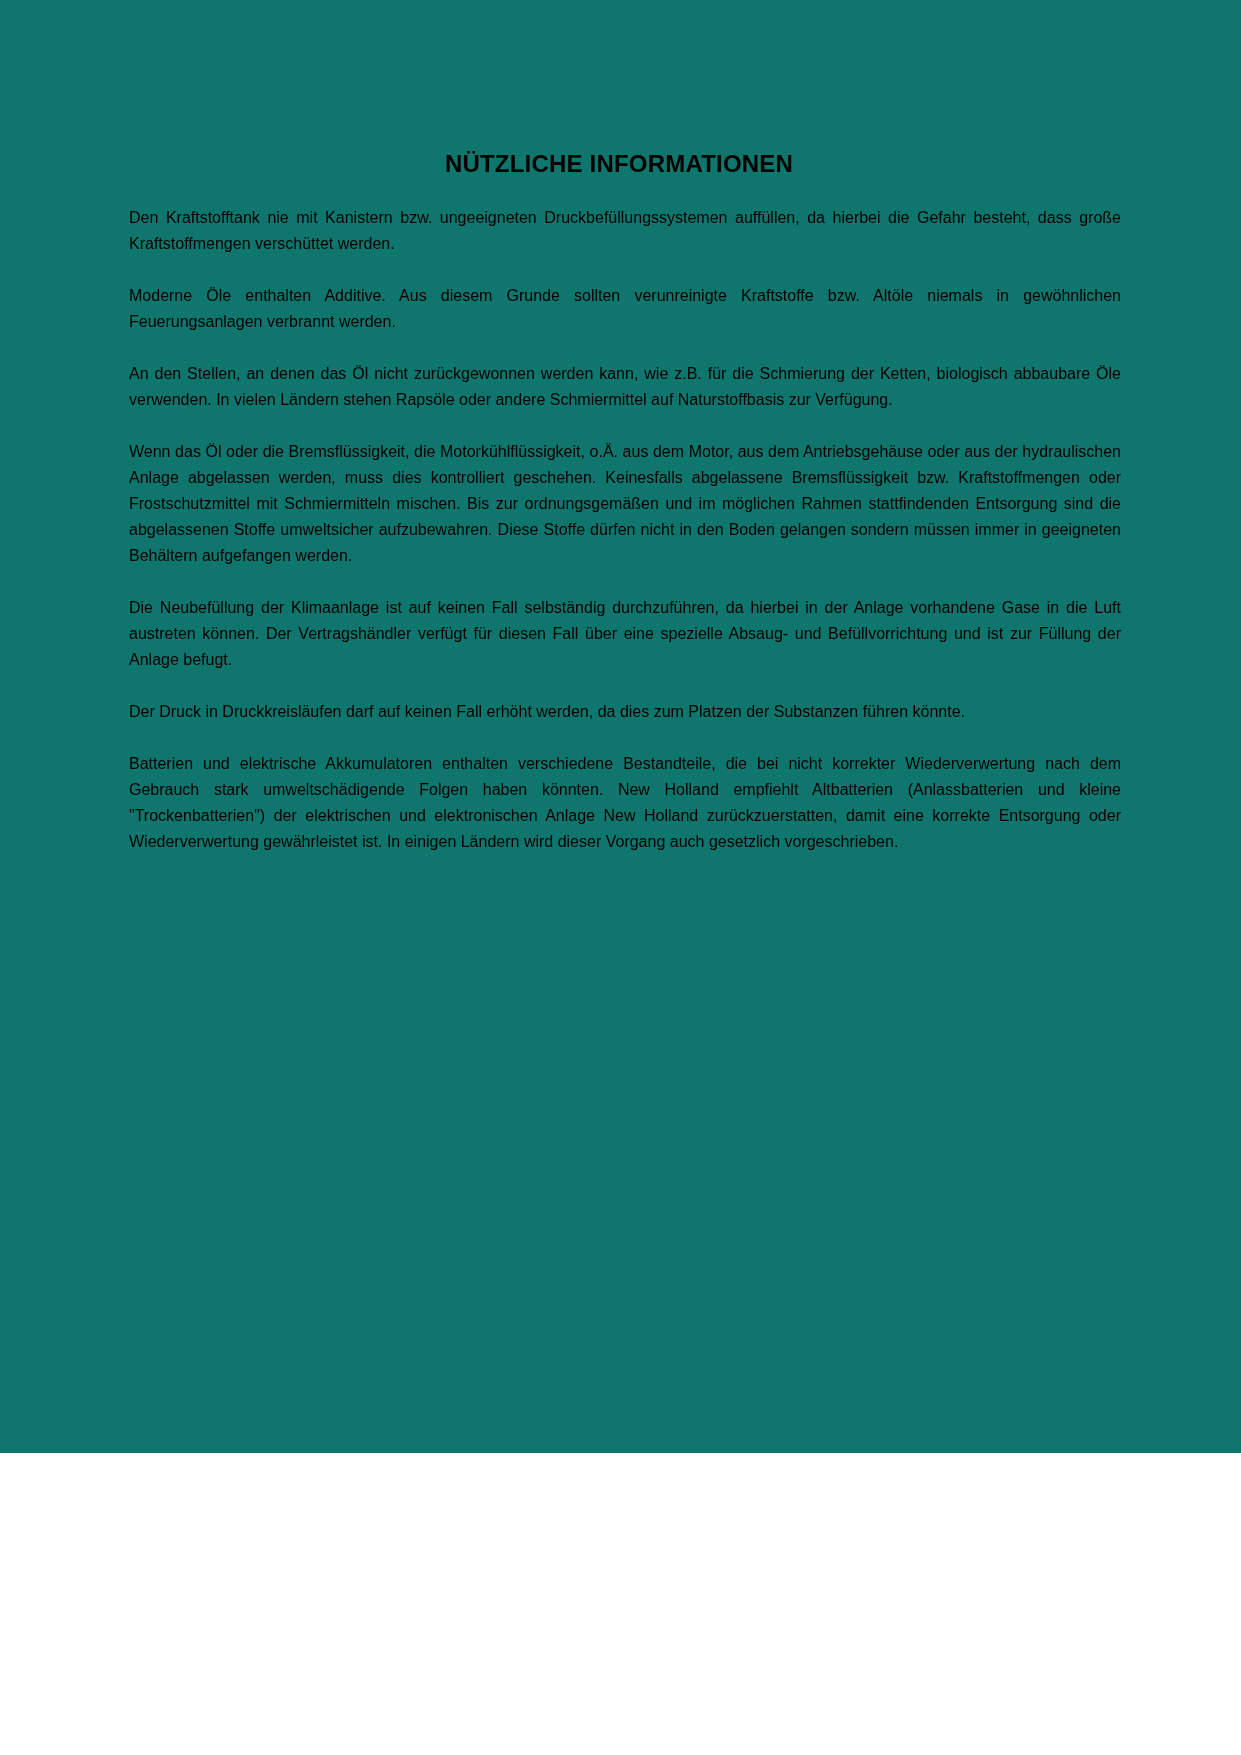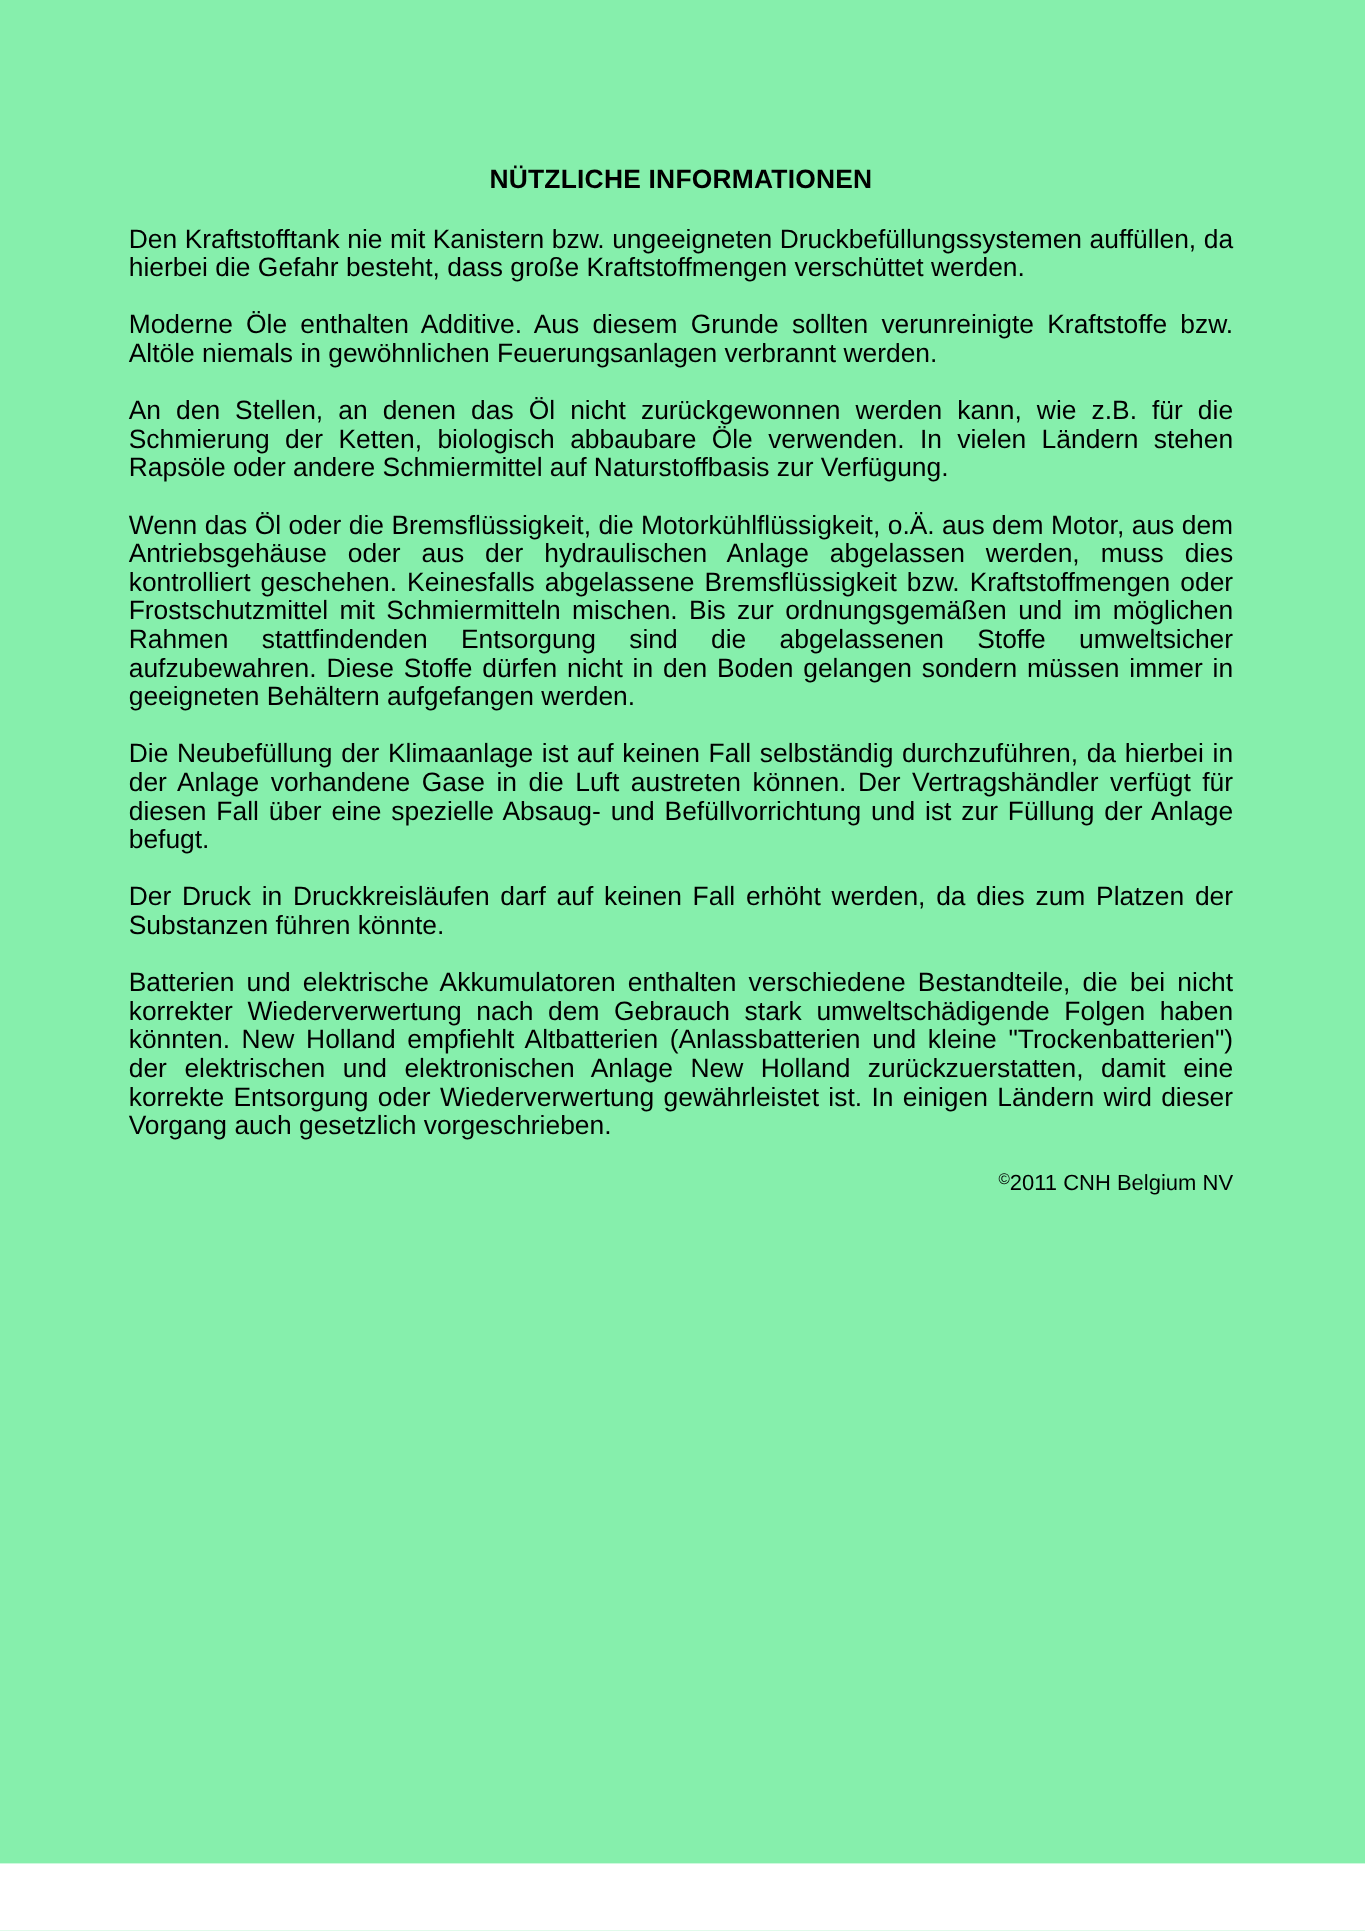--- a/index.html
+++ b/index.html
@@ -11,37 +11,37 @@
     width: 1241px;
     height: 1755px;
     position: relative;
     font-family: "Liberation Sans", "DejaVu Sans", sans-serif;
     color: #000000;
     -webkit-font-smoothing: antialiased;
   }
   .page {
     box-sizing: border-box;
     width: 1241px;
-    height: 1694px;
+    height: 1453px;
     padding: 149px 120px 0 117px;
-    background: #86efac;
+    background: #0f766e;
     overflow: hidden;
   }
   h1.doc-title {
     font-size: 24px;
     line-height: 30px;
     font-weight: bold;
     text-align: center;
     margin: 0 0 26px 0;
     letter-spacing: 0.2px;
   }
   p.body-par {
-    font-size: 24px;
+    font-size: 16px;
     line-height: 26px;
-    margin: 0 0 26px 0;
+    margin: 0 0 26px 12px;
     text-align: justify;
     text-justify: inter-word;
   }
   .battery-heading {
     display: block;
   }
   .copyright {
     font-size: 20px;
     line-height: 26px;
     text-align: right;
@@ -74,17 +74,14 @@
   <p class="body-par">Die Neubefüllung der Klimaanlage ist auf keinen Fall selbständig durchzuführen, da hierbei in der Anlage vorhandene Gase in die Luft austreten können. Der Vertragshändler verfügt für diesen Fall über eine spezielle Absaug- und Befüllvorrichtung und ist zur Füllung der Anlage befugt.</p>
 
 
   <p class="body-par">Der Druck in Druckkreisläufen darf auf keinen Fall erhöht werden, da dies zum Platzen der Substanzen führen könnte.</p>
 
 
   <p class="body-par">
     <span>Batterien und elektrische Akkumulatoren enthalten verschiedene Bestandteile, die bei nicht korrekter Wiederverwertung nach dem Gebrauch stark umweltschädigende Folgen haben könnten. New Holland empfiehlt Altbatterien (Anlassbatterien und kleine "Trockenbatterien") der elektrischen und elektronischen Anlage New Holland zurückzuerstatten, damit eine korrekte Entsorgung oder Wiederverwertung gewährleistet ist. In einigen Ländern wird dieser Vorgang auch gesetzlich vorgeschrieben.</span>
   </p>
 
-  <p class="copyright">
-    <sup>©</sup><span>2011 CNH Belgium NV</span>
-  </p>
 
 </div>
 
 </body></html>

